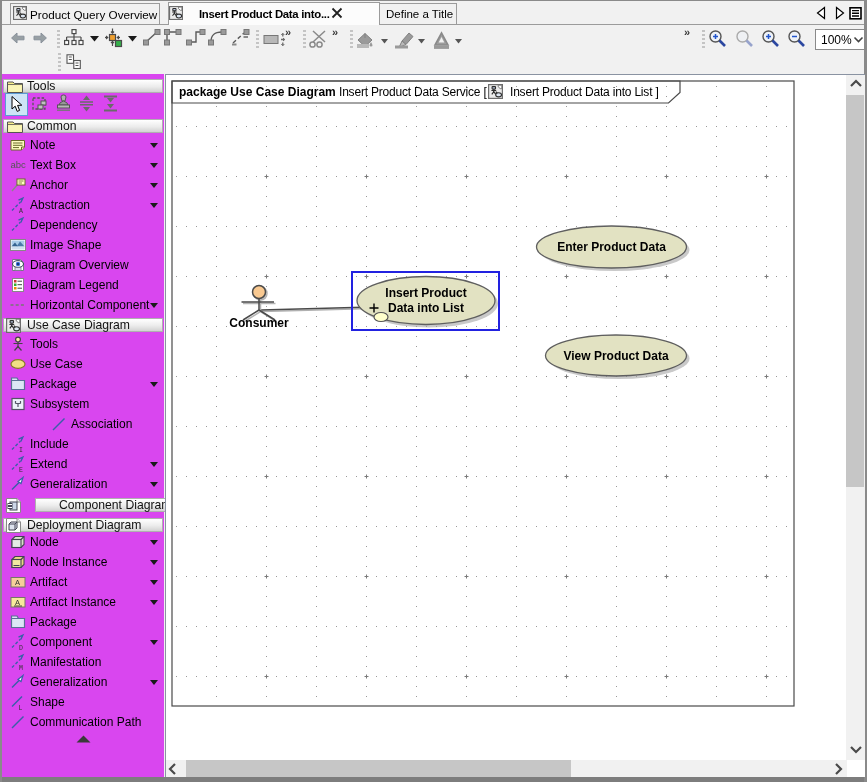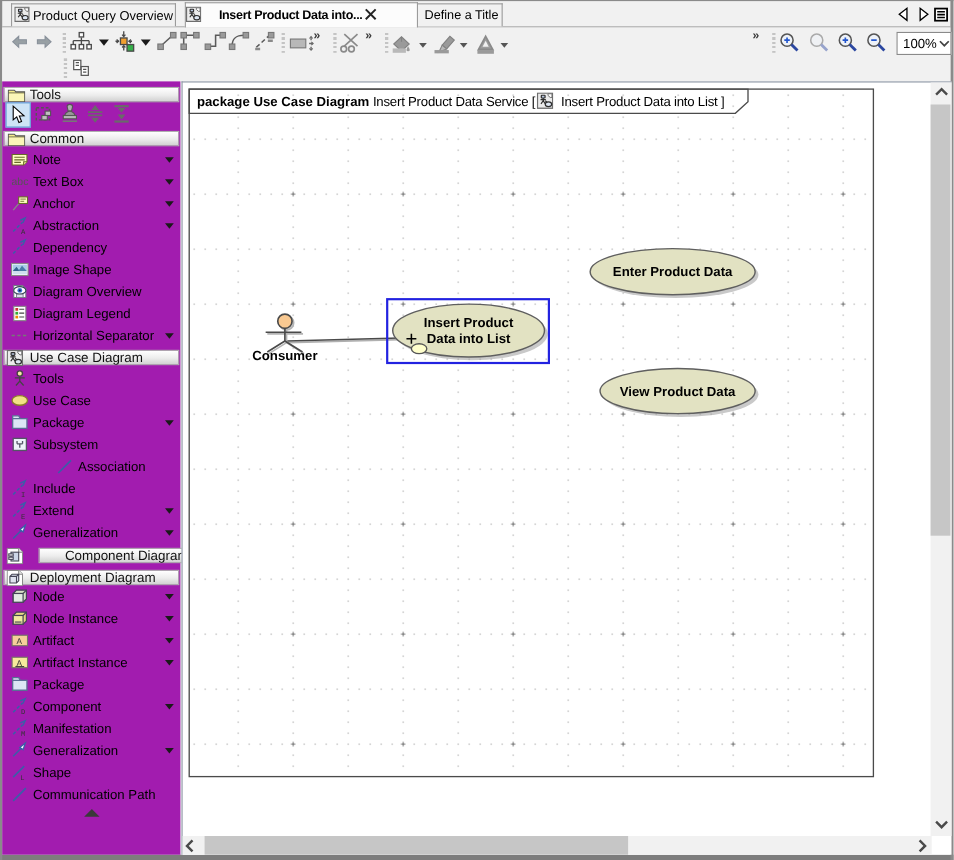--- a/index.html
+++ b/index.html
@@ -17,21 +17,21 @@
        background:#f1f1f1;box-sizing:border-box;font-size:11.5px;color:#000;}
   .tab .lbl{position:absolute;left:30px;top:4px;white-space:nowrap;}
   #tabbar-line{left:2px;top:24px;width:862px;height:1px;background:#9b9b9b;}
   #tab2{background:#fcfcfc;top:2px;height:23px;z-index:5;}
   #tab2 .lbl{font-weight:bold;font-size:11.4px;top:5px;letter-spacing:-0.3px;}
   
   #toolbar{left:2px;top:25px;width:862px;height:49px;background:#f1f1f1;}
   .sep{position:absolute;width:3px;background-image:repeating-linear-gradient(#c4c4c4 0 2px,#f1f1f1 2px 4px);}
   .chev{position:absolute;font-size:11px;font-weight:bold;color:#3a3a3a;letter-spacing:-1px;}
   
-  #panel{left:2px;top:74px;width:162px;height:703px;background:#a21caf;font-size:12px;}
+  #panel{left:2px;top:74px;width:162px;height:703px;background:#d946ef;font-size:12px;}
   .hdr{position:absolute;left:1px;width:160px;height:14px;
        background:linear-gradient(#ffffff,#ececec 55%,#d2d2d2);
        border:1px solid #b0b0b0;box-sizing:border-box;
        font-size:12.2px;color:#111;}
   .hdr span{position:absolute;left:23px;top:-1px;white-space:nowrap;}
   .row{position:absolute;left:0;width:162px;height:20px;font-size:12px;color:#000;}
   .row span{position:absolute;left:28px;top:3px;white-space:nowrap;}
   .dd{position:absolute;left:148px;top:8px;width:0;height:0;
       border-left:4.5px solid transparent;border-right:4.5px solid transparent;
       border-top:5px solid #1a1a1a;}
@@ -349,21 +349,21 @@
           <rect x="4" y="6.5" width="2.5" height="2.5" fill="#3a3"></rect>
           <rect x="4" y="10" width="2.5" height="2.5" fill="#e80"></rect>
           <path d="M7.5,4.2 H12 M7.5,7.7 H12 M7.5,11.2 H12" stroke="#444"></path>
         </svg>
         <span>Diagram Legend</span>
       </div>
   <div class="row" style="top:221px;">
         <svg class="ic" style="left:8px;top:2px" width="16" height="16">
           <path d="M0.5,8 H15.5" stroke="#777" stroke-width="1.4" stroke-dasharray="3 2.2"></path>
         </svg>
-        <span>Horizontal Separator</span>
+        <span>Horizontal Component</span>
         <div class="dd"></div>
       </div>
   <div class="row" style="top:260px;">
         <svg class="ic" style="left:8px;top:2px" width="16" height="16">
           <g stroke="#444" stroke-width="1.2" fill="none">
             <circle cx="8" cy="3.6" r="2.4" fill="#f7e9a8"></circle>
             <path d="M8,6 V10.5 M3.5,7.5 H12.5 M8,10.5 L4.5,14.5 M8,10.5 L11.5,14.5"></path>
           </g>
         </svg>
         <span>Tools</span>

